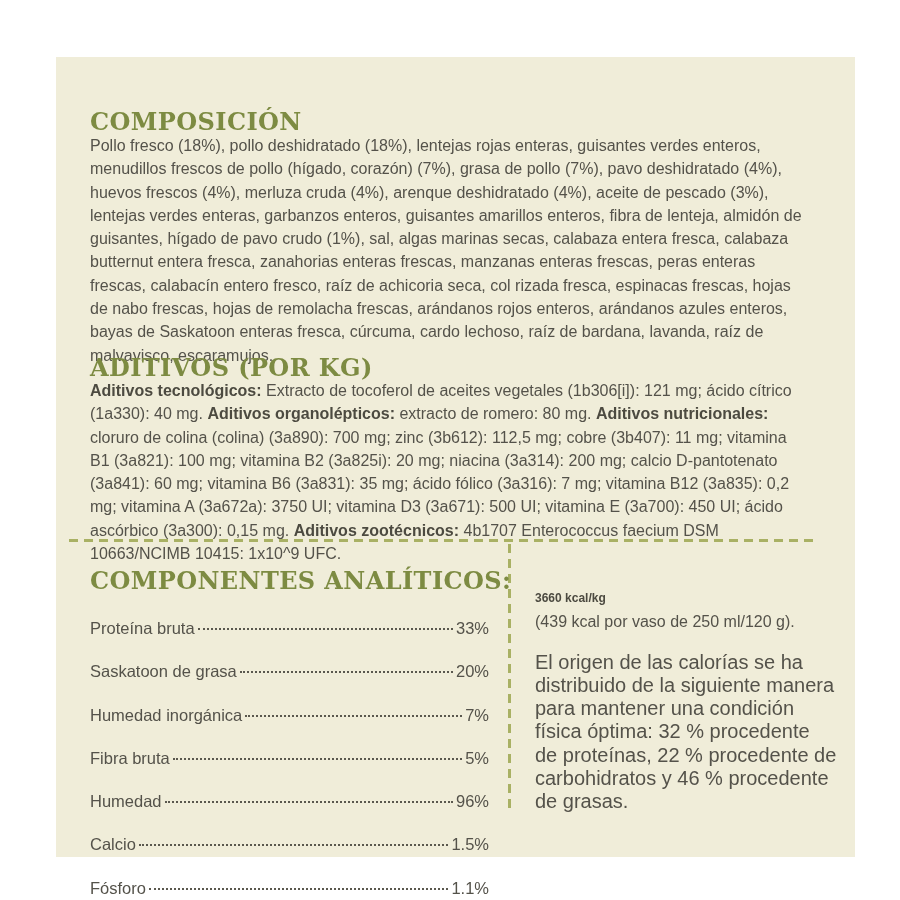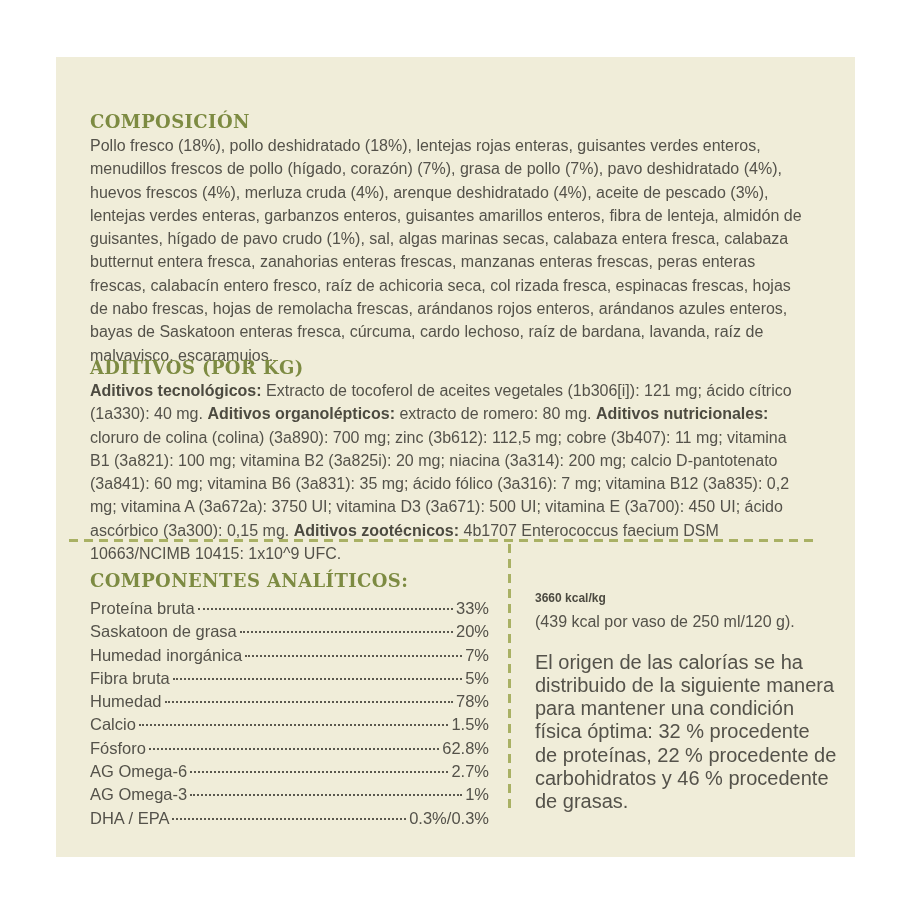--- a/index.html
+++ b/index.html
@@ -8,39 +8,39 @@
     position:relative; width:900px; height:900px; background:#ffffff;
     overflow:hidden; margin:0 auto;
   }
   .panel {
     position:absolute; left:56px; top:57px; width:799px; height:800px;
     background:#f0edd9;
   }
   .abs { position:absolute; }
   .section-heading {
     font-family:"DejaVu Serif", serif;
-    font-weight:bold; font-size:18px; line-height:22px;
+    font-weight:bold; font-size:24px; line-height:22px;
     color:#7d8b42; letter-spacing:0.4px;
   }
   .body-text {
     font-size:16px; line-height:23.3px; color:#54524a;
   }
   .seg-bold { font-weight:bold; color:#4c4a40; }
   .h-divider {
     left:13px; top:482px; width:750px; height:3px;
     background:repeating-linear-gradient(90deg, #a9b164 0 9px, transparent 9px 15px);
   }
   .v-divider {
     left:452px; top:487px; width:3px; height:268px;
     background:repeating-linear-gradient(180deg, #a9b164 0 9px, transparent 9px 15px);
   }
   .analytics-rows { left:34px; top:540px; width:399px; }
   .analytic-row {
     display:flex; align-items:baseline;
-    font-size:16.5px; line-height:23.3px; height:23.3px; color:#54524a;
+    font-size:16.5px; line-height:23.3px; height:23.3px; color:#54524a;margin-top:20px;
   }
   .leader {
     flex:1 1 auto;
     border-bottom:2.5px dotted #5a584e;
     margin:0 3px; transform:translateY(-4px);
   }
   .row-value { white-space:nowrap; }
   .energy-block { left:479px; top:530px; width:302px; color:#54524a; }
   .energy-title { font-weight:bold; font-size:12px; line-height:23.3px; color:#4c4a40; }
   .energy-subtitle { font-size:16px; line-height:23.3px; }
@@ -82,31 +82,31 @@
         <span class="row-value">7%</span>
       </div>
       <div class="analytic-row">
         <span>Fibra bruta</span>
         <span class="leader"></span>
         <span class="row-value">5%</span>
       </div>
       <div class="analytic-row">
         <span>Humedad</span>
         <span class="leader"></span>
-        <span class="row-value">78%</span>
+        <span class="row-value">96%</span>
       </div>
       <div class="analytic-row">
         <span>Calcio</span>
         <span class="leader"></span>
         <span class="row-value">1.5%</span>
       </div>
       <div class="analytic-row">
         <span>Fósforo</span>
         <span class="leader"></span>
-        <span class="row-value">62.8%</span>
+        <span class="row-value">1.1%</span>
       </div>
       <div class="analytic-row">
         <span>AG Omega-6</span>
         <span class="leader"></span>
         <span class="row-value">2.7%</span>
       </div>
       <div class="analytic-row">
         <span>AG Omega-3</span>
         <span class="leader"></span>
         <span class="row-value">1%</span>

